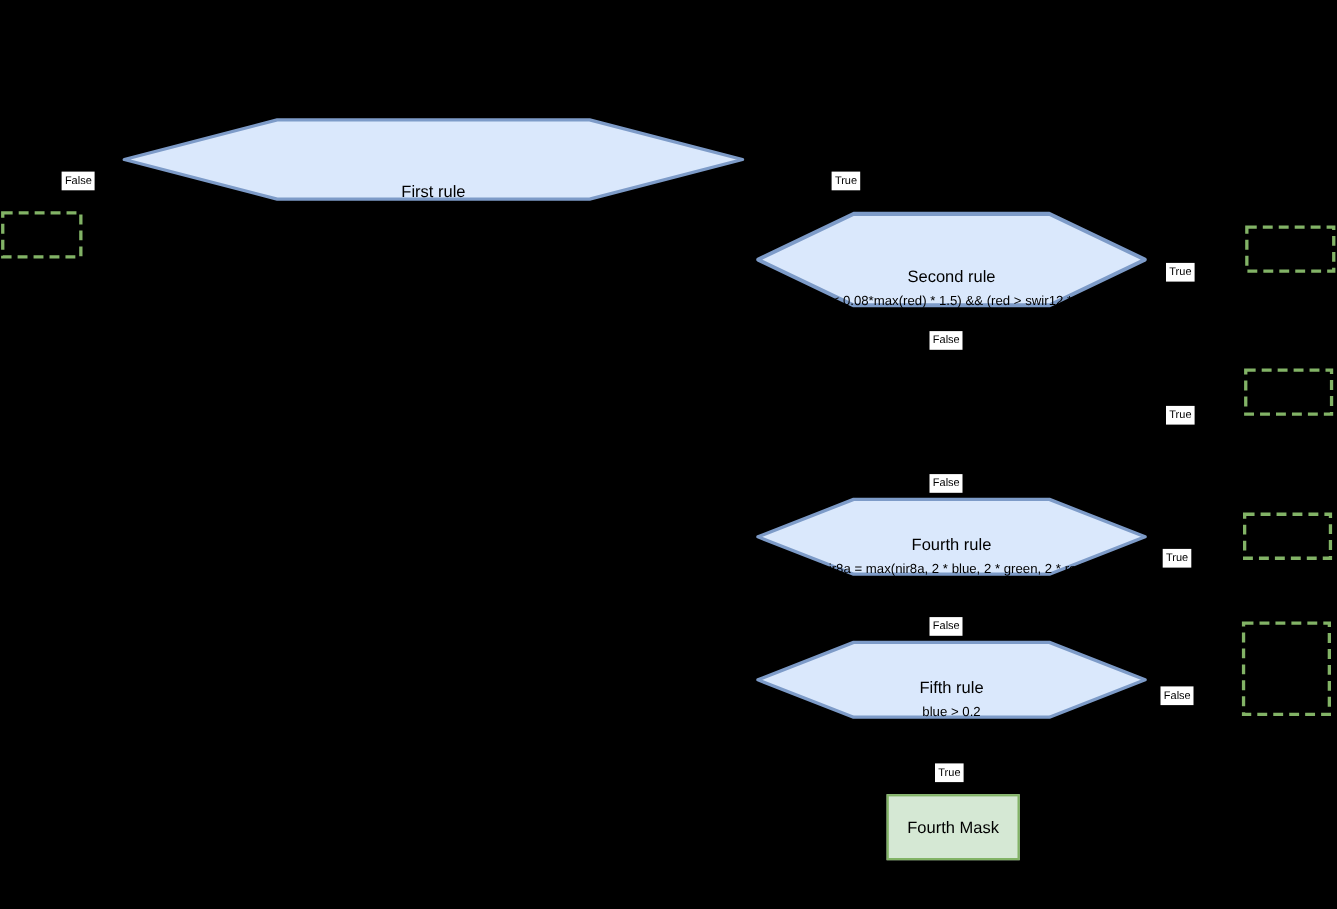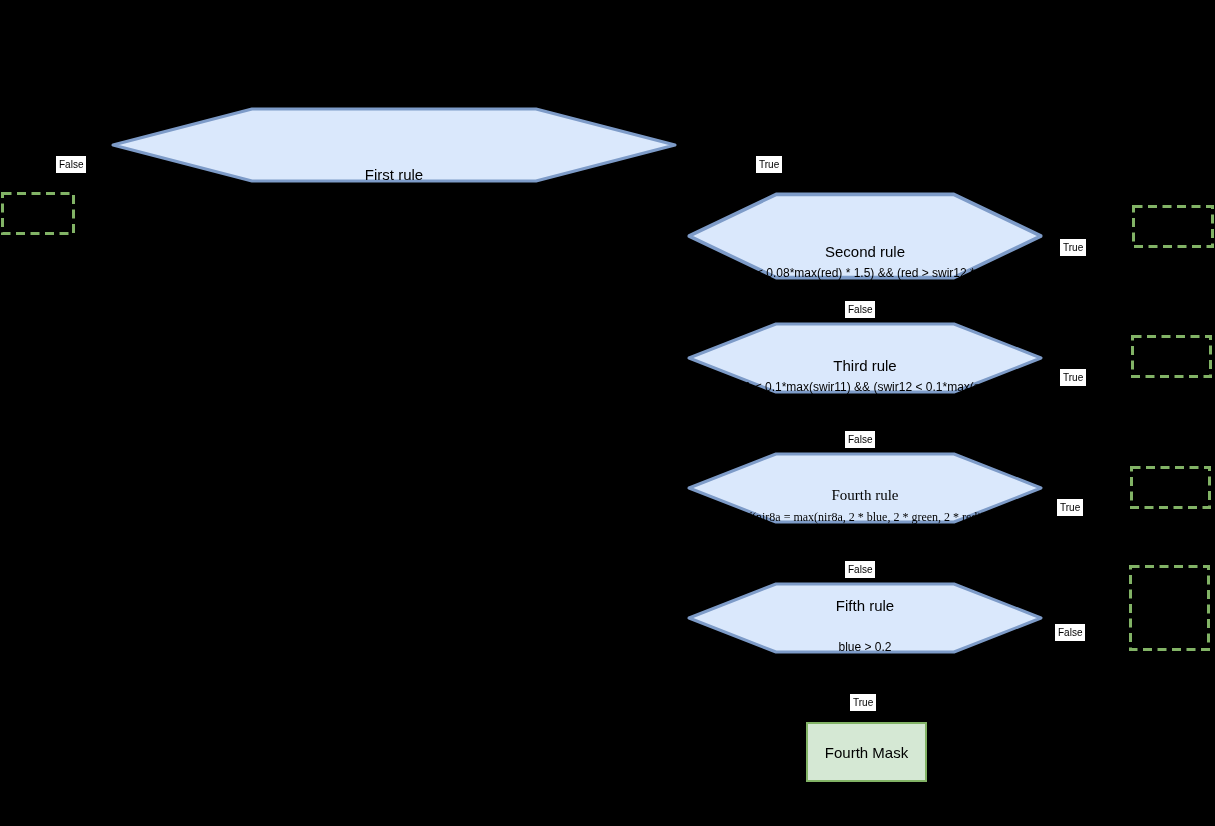--- a/index.html
+++ b/index.html
@@ -47,22 +47,22 @@
     position: relative;
     font-size: 12px;
     line-height: 14px;
     margin-top: 6px;
     z-index: 1;
     white-space: nowrap;
   }
   .node-rule1 { left: 111px; top: 107px; width: 566px; height: 76px; }
   .node-rule2 { left: 687px; top: 192px; width: 356px; height: 88px; }
   .node-rule3 { left: 687px; top: 322px; width: 356px; height: 72px; }
-  .node-rule4 { left: 687px; top: 452px; width: 356px; height: 72px; font-family: Liberation Serif, serif; }
-  .node-rule5 { left: 687px; top: 582px; width: 356px; height: 72px; gap: 20px; }
+  .node-rule4 { left: 687px; top: 452px; width: 356px; height: 72px; }
+  .node-rule5 { left: 687px; top: 582px; width: 356px; height: 72px; }
   .terminal {
     position: absolute;
     left: 806px; top: 722px; width: 121px; height: 60px;
     background: var(--terminal-fill, #d5e8d4);
     border: 2px solid var(--green-stroke, #82b366);
     box-sizing: border-box;
     display: flex;
     align-items: center;
     justify-content: center;
     font-size: 15px;
@@ -105,27 +105,20 @@
   </div>
 
   <div class="node node-rule2">
     <svg class="hex-shape" viewBox="0 0 356 72" preserveAspectRatio="none">
       <polygon points="2,36 89,2 267,2 354,36 267,70 89,70"></polygon>
     </svg>
     <div class="node-title">Second rule</div>
     <div class="node-cond">(red &lt; 0.08*max(red) * 1.5) &amp;&amp; (red &gt; swir12 * 1.3)</div>
   </div>
 
-  <div class="node node-rule3">
-    <svg class="hex-shape" viewBox="0 0 356 72" preserveAspectRatio="none">
-      <polygon points="2,36 89,2 267,2 354,36 267,70 89,70"></polygon>
-    </svg>
-    <div class="node-title">Third rule</div>
-    <div class="node-cond">(swir11 &lt; 0.1*max(swir11) &amp;&amp; (swir12 &lt; 0.1*max(swir12))</div>
-  </div>
 
   <div class="node node-rule4">
     <svg class="hex-shape" viewBox="0 0 356 72" preserveAspectRatio="none">
       <polygon points="2,36 89,2 267,2 354,36 267,70 89,70"></polygon>
     </svg>
     <div class="node-title">Fourth rule</div>
     <div class="node-cond">if(nir8a = max(nir8a, 2 * blue, 2 * green, 2 * red))</div>
   </div>
 
   <div class="node node-rule5">

